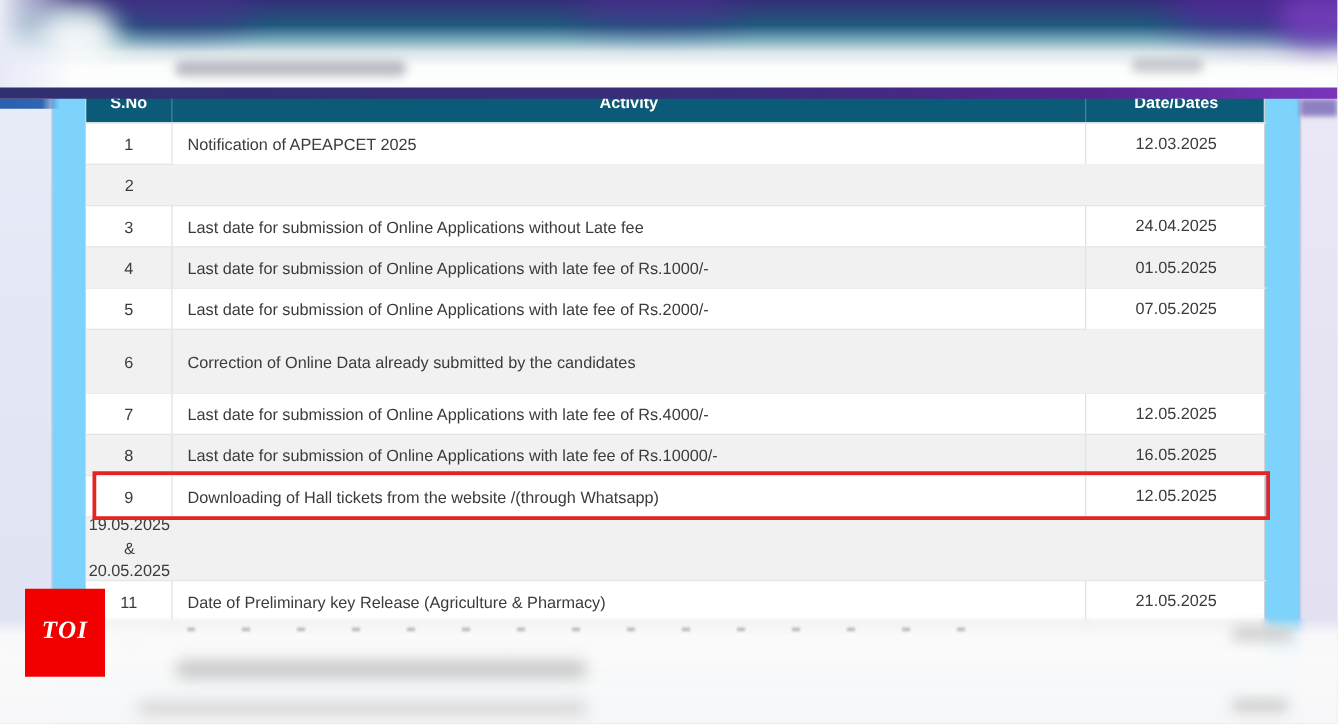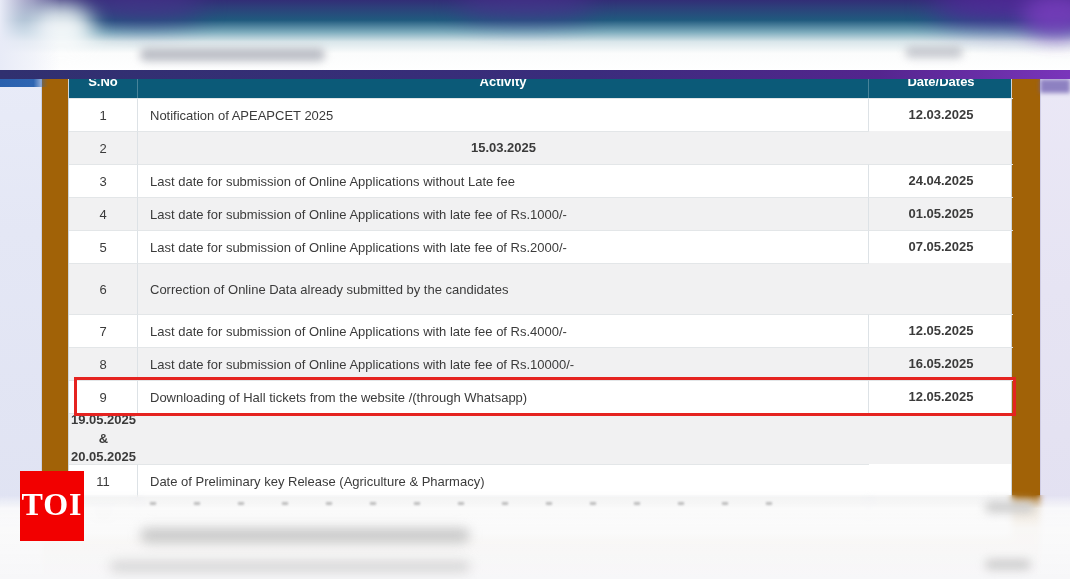--- a/index.html
+++ b/index.html
@@ -1,18 +1,18 @@
 <!DOCTYPE html>
 <html><head>
 <meta charset="utf-8">
 <style>
   * { margin:0; padding:0; box-sizing:border-box; }
   html,body { width:1070px; height:579px; overflow:hidden; }
   body { font-family:"Liberation Sans", sans-serif; background:#ffffff; }
-  .stage { position:relative; width:1070px; height:579px; overflow:hidden; background:#a16207; }
+  .stage { position:relative; width:1070px; height:579px; overflow:hidden; background:#7dd3fc; }
 
   
   .left-margin { position:absolute; left:0; top:0; width:42px; height:579px;
     background:linear-gradient(180deg,#eaedf9 0%,#e4e7f5 40%,#dfe2f2 100%);
     border-right:1px solid #ccd1e4; z-index:1; }
   .right-margin { position:absolute; left:1040px; top:0; width:30px; height:579px;
     background:linear-gradient(180deg,#ece9f7 0%,#e6e4f3 50%,#e2e0f1 100%);
     border-left:1px solid #d0cde4; z-index:1; }
 
   
@@ -49,21 +49,21 @@
   .t-row { display:grid; grid-template-columns:69px 731px 144px; height:33px;
     background:#ffffff; color:#3b3b3b; font-size:13px; }
   .t-row.alt { background:#f1f1f2; }
   .t-row.tall { height:51px; }
   .t-row.blurred { height:40px; }
   .t-row.blurred .cell { filter:blur(3px); color:#9a9a9a; }
   .cell { display:flex; align-items:center; border-right:1px solid #dde2e6; border-top:1px solid #e3e6e8; overflow:hidden; }
   .cell:last-child { border-right:none; }
   .cell.sno { justify-content:center; }
   .cell.activity { justify-content:flex-start; padding-left:12px; padding-right:20px; }
-  .cell.date { justify-content:center; text-align:center; white-space:pre-line; line-height:1.45;font-weight:bold; }
+  .cell.date { justify-content:center; text-align:center; white-space:pre-line; line-height:1.45; }
 
   
   .red-box { position:absolute; left:74px; top:377px; width:942px; height:39px;
     border:3px solid #e52320; z-index:10; background:transparent; }
 
   
   .bottom-fade { position:absolute; left:0; top:495px; width:1070px; height:84px; z-index:8;
     background:linear-gradient(180deg,rgba(252,252,252,0) 0%,rgba(251,251,251,.88) 16%,rgba(250,250,250,.98) 40%,#f7f7f9 100%);
     backdrop-filter:blur(3px); }
   .dash-ghost { position:absolute; left:150px; top:7px; width:650px; height:3px; opacity:.35; filter:blur(1px);
@@ -71,21 +71,21 @@
   .b-ghost { position:absolute; background:#c9c9c9; border-radius:8px; filter:blur(6px); }
   .b-ghost-1 { left:140px; top:33px; width:330px; height:15px; }
   .b-ghost-2 { left:985px; top:6px; width:50px; height:12px; background:#cfcfcf; filter:blur(5px); }
   .b-ghost-3 { left:110px; top:66px; width:360px; height:11px; background:#d5d5d5; }
   .b-ghost-4 { left:985px; top:64px; width:46px; height:11px; background:#cfcfcf; filter:blur(5px); }
 
   
   .toi-logo { position:absolute; left:20px; top:471px; width:64px; height:70px; z-index:12;
     background:#f20000; display:flex; align-items:center; justify-content:center; }
   .toi-logo span { color:#ffffff; font-family:"Liberation Serif", serif; font-weight:700;
-    font-size:32px; letter-spacing:1px; line-height:1; margin-top:-4px; }
+    font-size:20px; letter-spacing:1px; line-height:1; margin-top:-4px;font-style:italic; }
 </style>
 </head>
 <body>
 
 <div class="stage">
 
   <div class="left-margin"></div>
   <div class="right-margin"></div>
 
   <div class="top-blur">
@@ -110,21 +110,20 @@
       <div class="hcell">Date/Dates</div>
     </div>
     <div id="table-body">
         <div class="t-row">
     <div class="cell sno">1</div>
     <div class="cell activity">Notification of APEAPCET 2025</div>
     <div class="cell date">12.03.2025</div>
   </div>
         <div class="t-row alt">
     <div class="cell sno">2</div>
-    <div class="cell date">15.03.2025</div>
   </div>
         <div class="t-row">
     <div class="cell sno">3</div>
     <div class="cell activity">Last date for submission of Online Applications without Late fee</div>
     <div class="cell date">24.04.2025</div>
   </div>
         <div class="t-row alt">
     <div class="cell sno">4</div>
     <div class="cell activity">Last date for submission of Online Applications with late fee of Rs.1000/-</div>
     <div class="cell date">01.05.2025</div>
@@ -153,20 +152,21 @@
     <div class="cell activity">Downloading of Hall tickets from the website /(through Whatsapp)</div>
     <div class="cell date">12.05.2025</div>
   </div>
         <div class="t-row alt tall">
     <div class="cell date">19.05.2025 &amp;
 20.05.2025</div>
   </div>
         <div class="t-row">
     <div class="cell sno">11</div>
     <div class="cell activity">Date of Preliminary key Release (Agriculture &amp; Pharmacy)</div>
+    <div class="cell date">21.05.2025</div>
   </div>
         <div class="t-row alt blurred">
     <div class="cell sno">12</div>
     <div class="cell activity"></div>
     <div class="cell date"></div>
   </div>
       </div>
   </div>
 
   <div class="red-box"></div>

